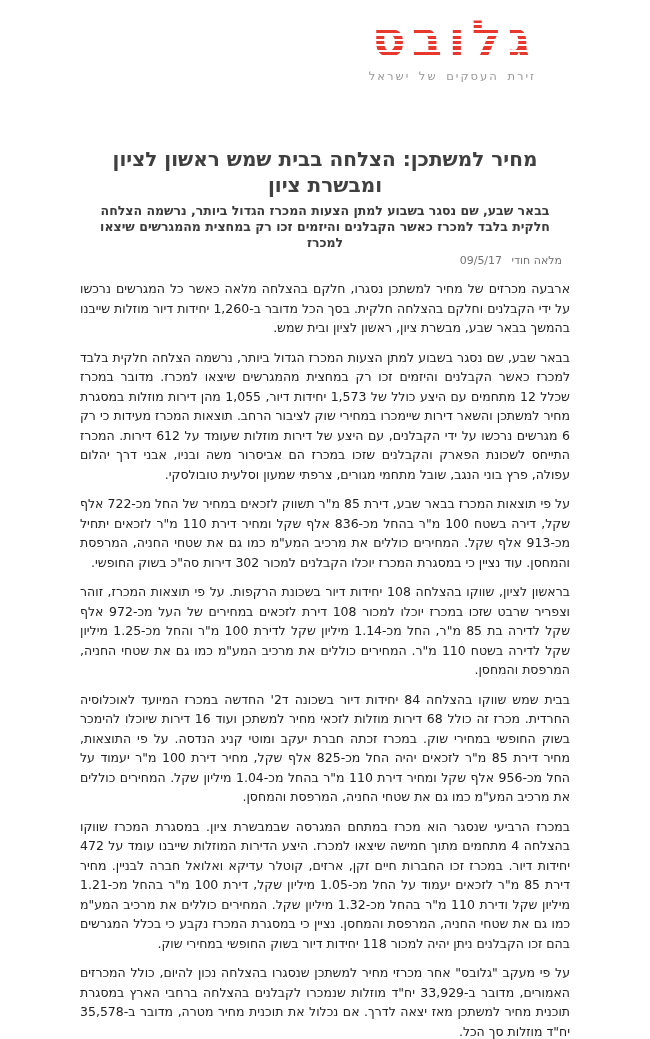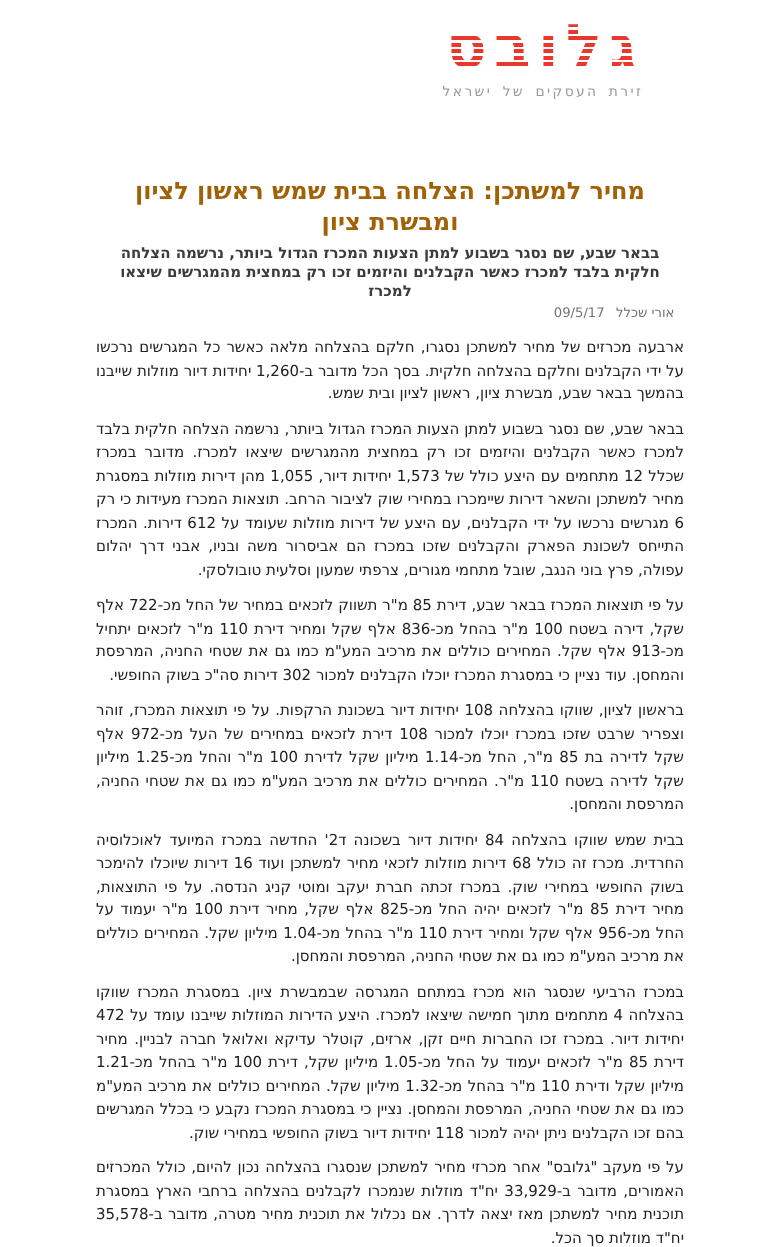--- a/index.html
+++ b/index.html
@@ -57,21 +57,21 @@
 
   
   .article {
     padding: 146px 53px 0 53px;
   }
   .headline {
     margin: 0;
     font-size: 20px;
     line-height: 26px;
     font-weight: bold;
-    color: #a16207;
+    color: #404040;
     text-align: center;
   }
   .subheadline {
     margin: 5px 0 0 0;
     font-size: 12.5px;
     line-height: 16px;
     font-weight: bold;
     color: #3c3c3c;
     text-align: center;
   }
@@ -108,21 +108,21 @@
     <span class="logo-tagline">זירת העסקים של ישראל</span>
   </div>
 
   <div class="article">
 
     <h1 class="headline">מחיר למשתכן: הצלחה בבית שמש ראשון לציון ומבשרת ציון</h1>
 
     <h2 class="subheadline">בבאר שבע, שם נסגר בשבוע למתן הצעות המכרז הגדול ביותר, נרשמה הצלחה חלקית בלבד למכרז כאשר הקבלנים והיזמים זכו רק במחצית מהמגרשים שיצאו למכרז</h2>
 
     <div class="byline">
-      <span class="author">אורי שכלל</span>
+      <span class="author">מלאה חודי</span>
       <span class="date">09/5/17</span>
     </div>
 
     <div class="body-text">
       <p>ארבעה מכרזים של מחיר למשתכן נסגרו, חלקם בהצלחה מלאה כאשר כל המגרשים נרכשו על ידי הקבלנים וחלקם בהצלחה חלקית. בסך הכל מדובר ב-1,260 יחידות דיור מוזלות שייבנו בהמשך בבאר שבע, מבשרת ציון, ראשון לציון ובית שמש.</p>
       <p>בבאר שבע, שם נסגר בשבוע למתן הצעות המכרז הגדול ביותר, נרשמה הצלחה חלקית בלבד למכרז כאשר הקבלנים והיזמים זכו רק במחצית מהמגרשים שיצאו למכרז. מדובר במכרז שכלל 12 מתחמים עם היצע כולל של 1,573 יחידות דיור, 1,055 מהן דירות מוזלות במסגרת מחיר למשתכן והשאר דירות שיימכרו במחירי שוק לציבור הרחב. תוצאות המכרז מעידות כי רק 6 מגרשים נרכשו על ידי הקבלנים, עם היצע של דירות מוזלות שעומד על 612 דירות. המכרז התייחס לשכונת הפארק והקבלנים שזכו במכרז הם אביסרור משה ובניו, אבני דרך יהלום עפולה, פרץ בוני הנגב, שובל מתחמי מגורים, צרפתי שמעון וסלעית טובולסקי.</p>
       <p>על פי תוצאות המכרז בבאר שבע, דירת 85 מ"ר תשווק לזכאים במחיר של החל מכ-722 אלף שקל, דירה בשטח 100 מ"ר בהחל מכ-836 אלף שקל ומחיר דירת 110 מ"ר לזכאים יתחיל מכ-913 אלף שקל. המחירים כוללים את מרכיב המע"מ כמו גם את שטחי החניה, המרפסת והמחסן. עוד נציין כי במסגרת המכרז יוכלו הקבלנים למכור 302 דירות סה"כ בשוק החופשי.</p>
       <p>בראשון לציון, שווקו בהצלחה 108 יחידות דיור בשכונת הרקפות. על פי תוצאות המכרז, זוהר וצפריר שרבט שזכו במכרז יוכלו למכור 108 דירת לזכאים במחירים של העל מכ-972 אלף שקל לדירה בת 85 מ"ר, החל מכ-1.14 מיליון שקל לדירת 100 מ"ר והחל מכ-1.25 מיליון שקל לדירה בשטח 110 מ"ר. המחירים כוללים את מרכיב המע"מ כמו גם את שטחי החניה, המרפסת והמחסן.</p>
       <p>בבית שמש שווקו בהצלחה 84 יחידות דיור בשכונה ד2' החדשה במכרז המיועד לאוכלוסיה החרדית. מכרז זה כולל 68 דירות מוזלות לזכאי מחיר למשתכן ועוד 16 דירות שיוכלו להימכר בשוק החופשי במחירי שוק. במכרז זכתה חברת יעקב ומוטי קניג הנדסה. על פי התוצאות, מחיר דירת 85 מ"ר לזכאים יהיה החל מכ-825 אלף שקל, מחיר דירת 100 מ"ר יעמוד על החל מכ-956 אלף שקל ומחיר דירת 110 מ"ר בהחל מכ-1.04 מיליון שקל. המחירים כוללים את מרכיב המע"מ כמו גם את שטחי החניה, המרפסת והמחסן.</p>
       <p>במכרז הרביעי שנסגר הוא מכרז במתחם המגרסה שבמבשרת ציון. במסגרת המכרז שווקו בהצלחה 4 מתחמים מתוך חמישה שיצאו למכרז. היצע הדירות המוזלות שייבנו עומד על 472 יחידות דיור. במכרז זכו החברות חיים זקן, ארזים, קוטלר עדיקא ואלואל חברה לבניין. מחיר דירת 85 מ"ר לזכאים יעמוד על החל מכ-1.05 מיליון שקל, דירת 100 מ"ר בהחל מכ-1.21 מיליון שקל ודירת 110 מ"ר בהחל מכ-1.32 מיליון שקל. המחירים כוללים את מרכיב המע"מ כמו גם את שטחי החניה, המרפסת והמחסן. נציין כי במסגרת המכרז נקבע כי בכלל המגרשים בהם זכו הקבלנים ניתן יהיה למכור 118 יחידות דיור בשוק החופשי במחירי שוק.</p>

